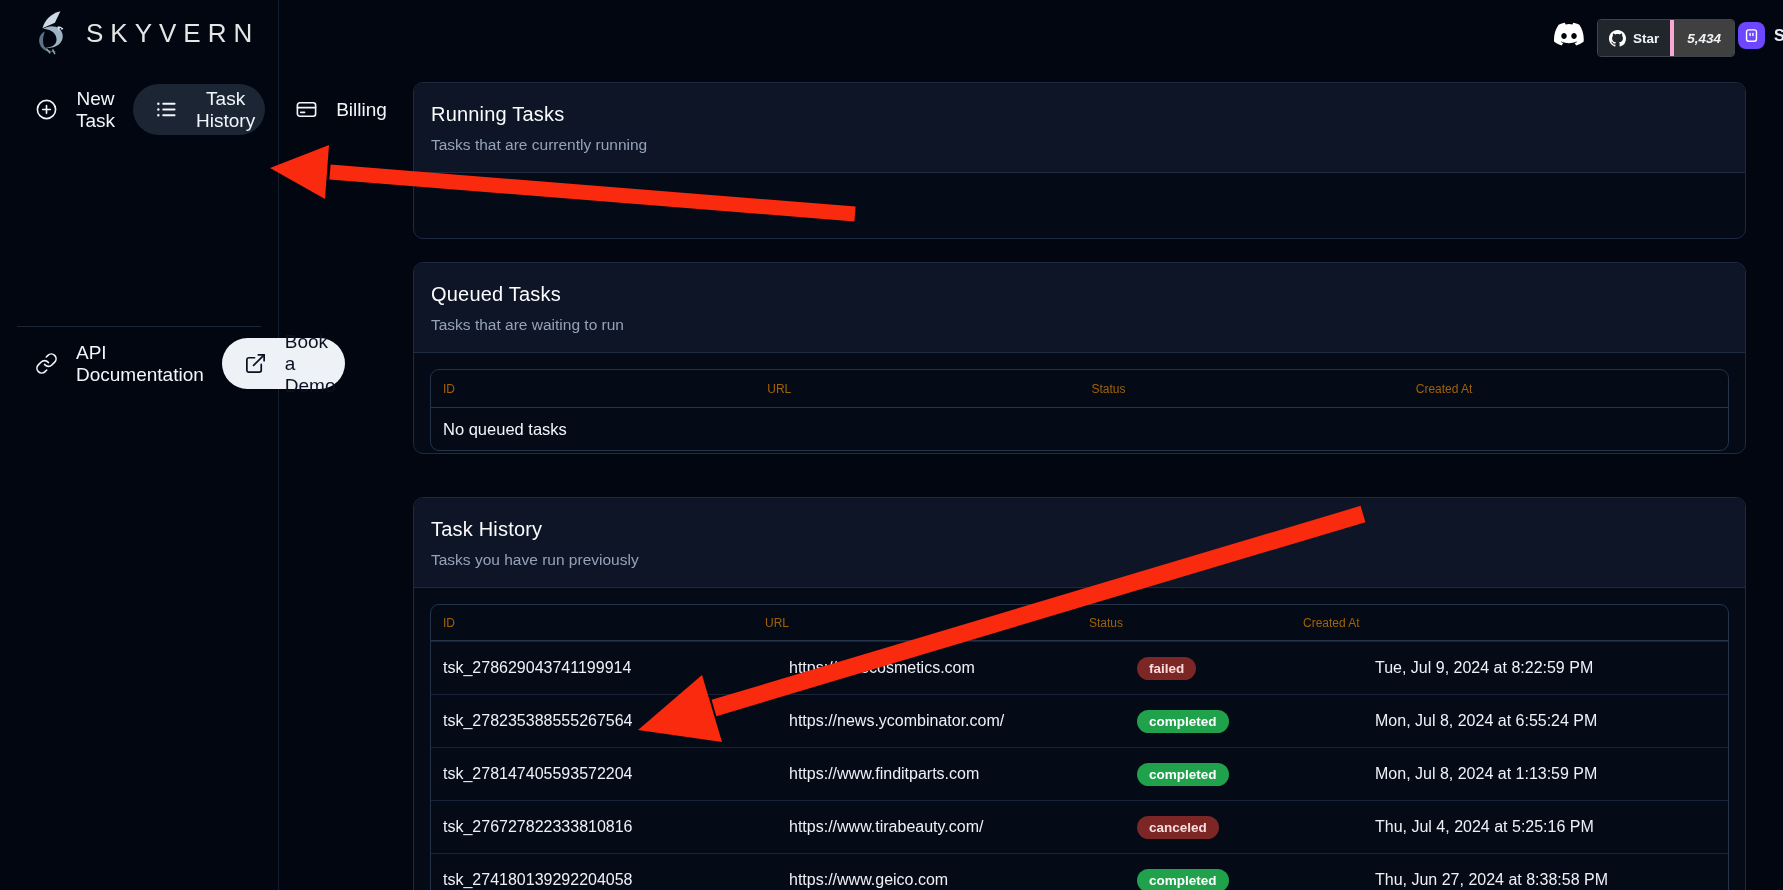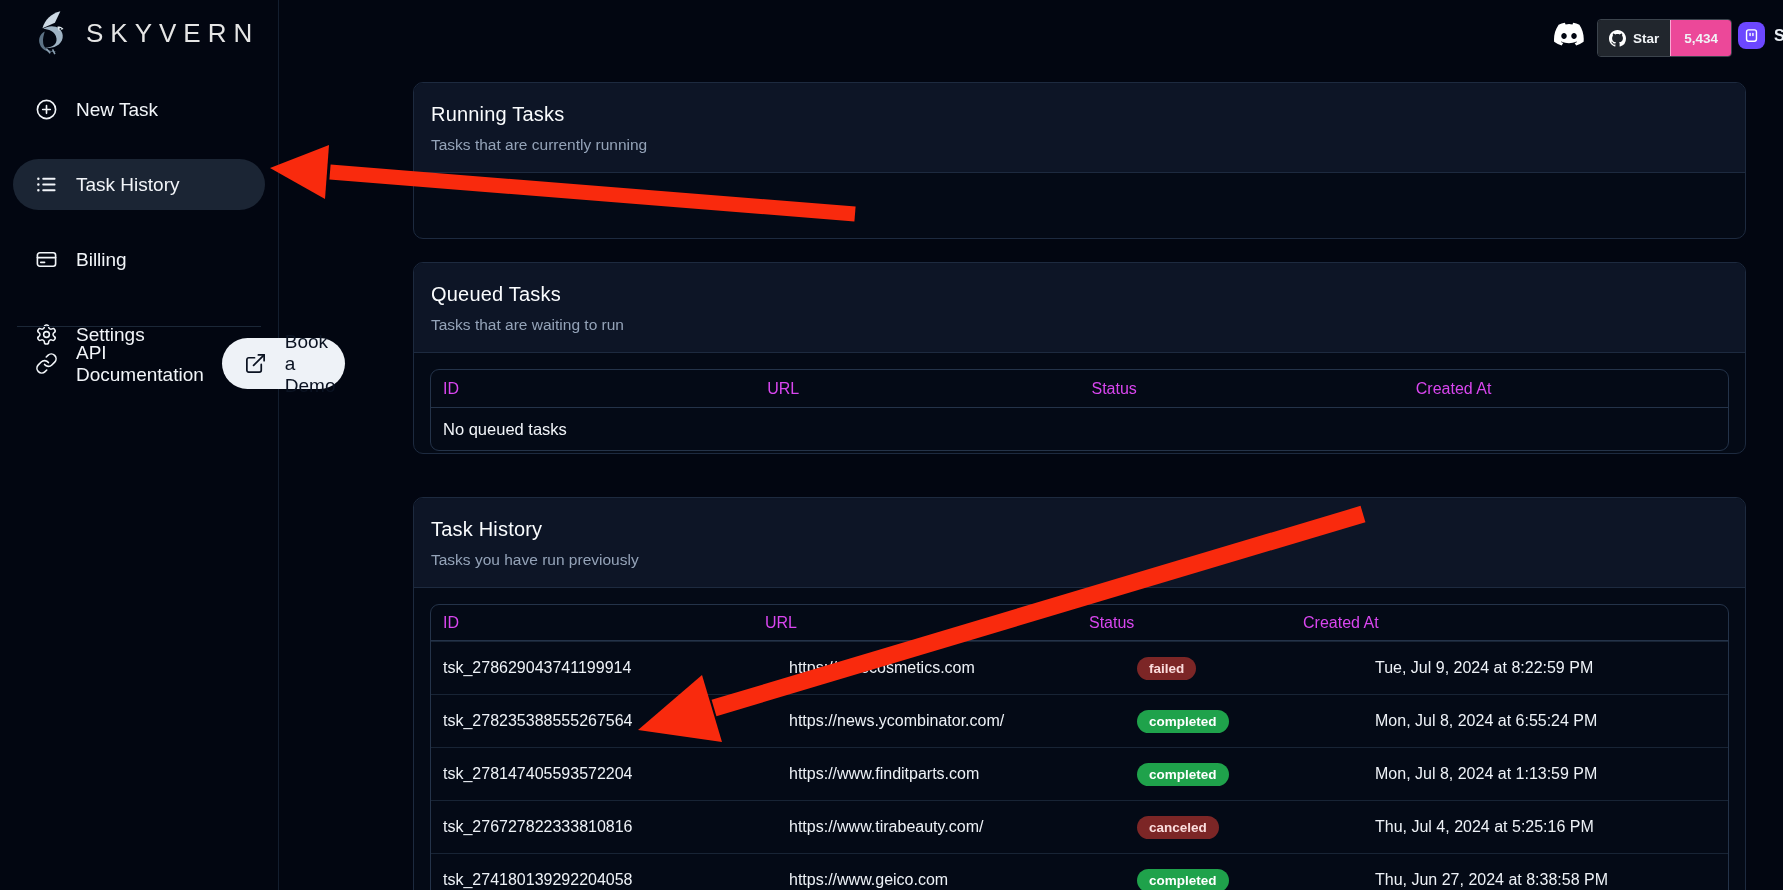--- a/index.html
+++ b/index.html
@@ -7,51 +7,51 @@
   body {
     position:relative; overflow:hidden;
     background:#020611; color:#eef2f7;
     font-family:"Liberation Sans", sans-serif;
   }
   
   .sidebar { position:absolute; left:0; top:0; width:279px; height:890px;
     background:#020611; border-right:1px solid #131e2f; }
   .logo { position:absolute; left:26px; top:8px; display:flex; align-items:center; gap:10px; }
   .logo-text { font-size:26px; letter-spacing:7px; font-weight:400; color:#e5e5e5; }
-  .nav { position:absolute; left:13px; right:13px; top:84px; display:flex; flex-direction:column; gap:24px; }
+  .nav { position:absolute; left:13px; right:13px; top:84px; display:flex; flex-direction:row; gap:8px;text-align:center; }
   .nav2 { position:absolute; left:13px; right:13px; top:338px; display:flex; flex-direction:row; gap:8px; }
   .nav-item { display:flex; align-items:center; gap:18px; height:51px; border-radius:26px;
     padding:0 10px 0 22px; font-size:19px; color:#f2f5f9; cursor:pointer; }
   .nav-item.active { background:#1b2534; }
   .nav-item.cta { background:#eef2f7; color:#0b1322; }
   .nav-item svg { flex:0 0 auto; }
   .divider { position:absolute; top:326px; left:17px; right:17px; height:1px; background:#1b2737; }
   
   .discord-btn { position:absolute; left:1552px; top:17px; width:34px; height:34px;
     display:flex; align-items:center; justify-content:center; cursor:pointer; }
   .gh { position:absolute; left:1597px; top:19px; height:38px; display:flex;
     border:1px solid #3c444d; border-radius:4px; overflow:hidden;
     font-size:13.5px; font-weight:700; color:#f0f3f6; cursor:pointer; }
   .gh-star { background:#21262d; display:flex; align-items:center; gap:7px; padding:0 11px; }
-  .gh-count { background:#ec4899; display:flex; align-items:center; padding:0 13px; border-left:1px solid #f9a8d4; }
+  .gh-count { background:#404040; display:flex; align-items:center; padding:0 13px; border-left:4px solid #f9a8d4;font-style:italic; }
   .avatar { position:absolute; left:1738px; top:22px; width:27px; height:27px; border-radius:8px;
     background:#6c47ff; display:flex; align-items:center; justify-content:center; cursor:pointer; }
   .user-name { position:absolute; left:1774px; top:27px; font-size:16px; font-weight:600; color:#e8edf3; }
   
   .card { position:absolute; left:413px; width:1333px; background:#040a16;
     border:1px solid #1d2a3f; border-radius:10px; overflow:hidden; }
   .card-running { top:82px;  height:157px; }
   .card-queued  { top:262px; height:192px; }
   .card-history { top:497px; height:430px; }
   .card-header { background:#0d1526; border-bottom:1px solid #1d2a3f; padding:20px 17px 0 17px; height:90px; }
   .card-title { font-size:20px; font-weight:400; letter-spacing:.2px; color:#fafcfe; }
   .card-sub { font-size:15.5px; color:#94a3b8; margin-top:10px; }
   .empty-line { padding:20px 17px; font-size:17px; color:#f2f5f9; }
   .tbox { margin:16px; border:1px solid #243349; border-radius:9px; overflow:hidden; }
-  .thead { display:grid; align-items:center; color:#d946ef; font-size:16px; border-bottom:1px solid #243349; }
+  .thead { display:grid; align-items:center; color:#a16207; font-size:12px; border-bottom:1px solid #243349; }
   .thead > div { padding-left:12px; }
   .q-cols { grid-template-columns:1fr 1fr 1fr 1fr; height:38px; }
   .h-cols { grid-template-columns:322px 324px 214px 350px 1fr; }
   .thead.h-cols { height:36px; }
   .empty-row { height:42px; display:flex; align-items:center; padding-left:12px; font-size:16.5px; color:#f2f5f9; }
   .trow { display:grid; align-items:center; height:53px; border-top:1px solid #182435; font-size:16px; cursor:pointer;gap:24px; }
   .trow:first-of-type { border-top:none; }
   .trow > div { padding-left:12px; }
   .badge { display:inline-flex; align-items:center; padding:4px 12px; border-radius:13px;
     font-size:13.5px; font-weight:700; }

